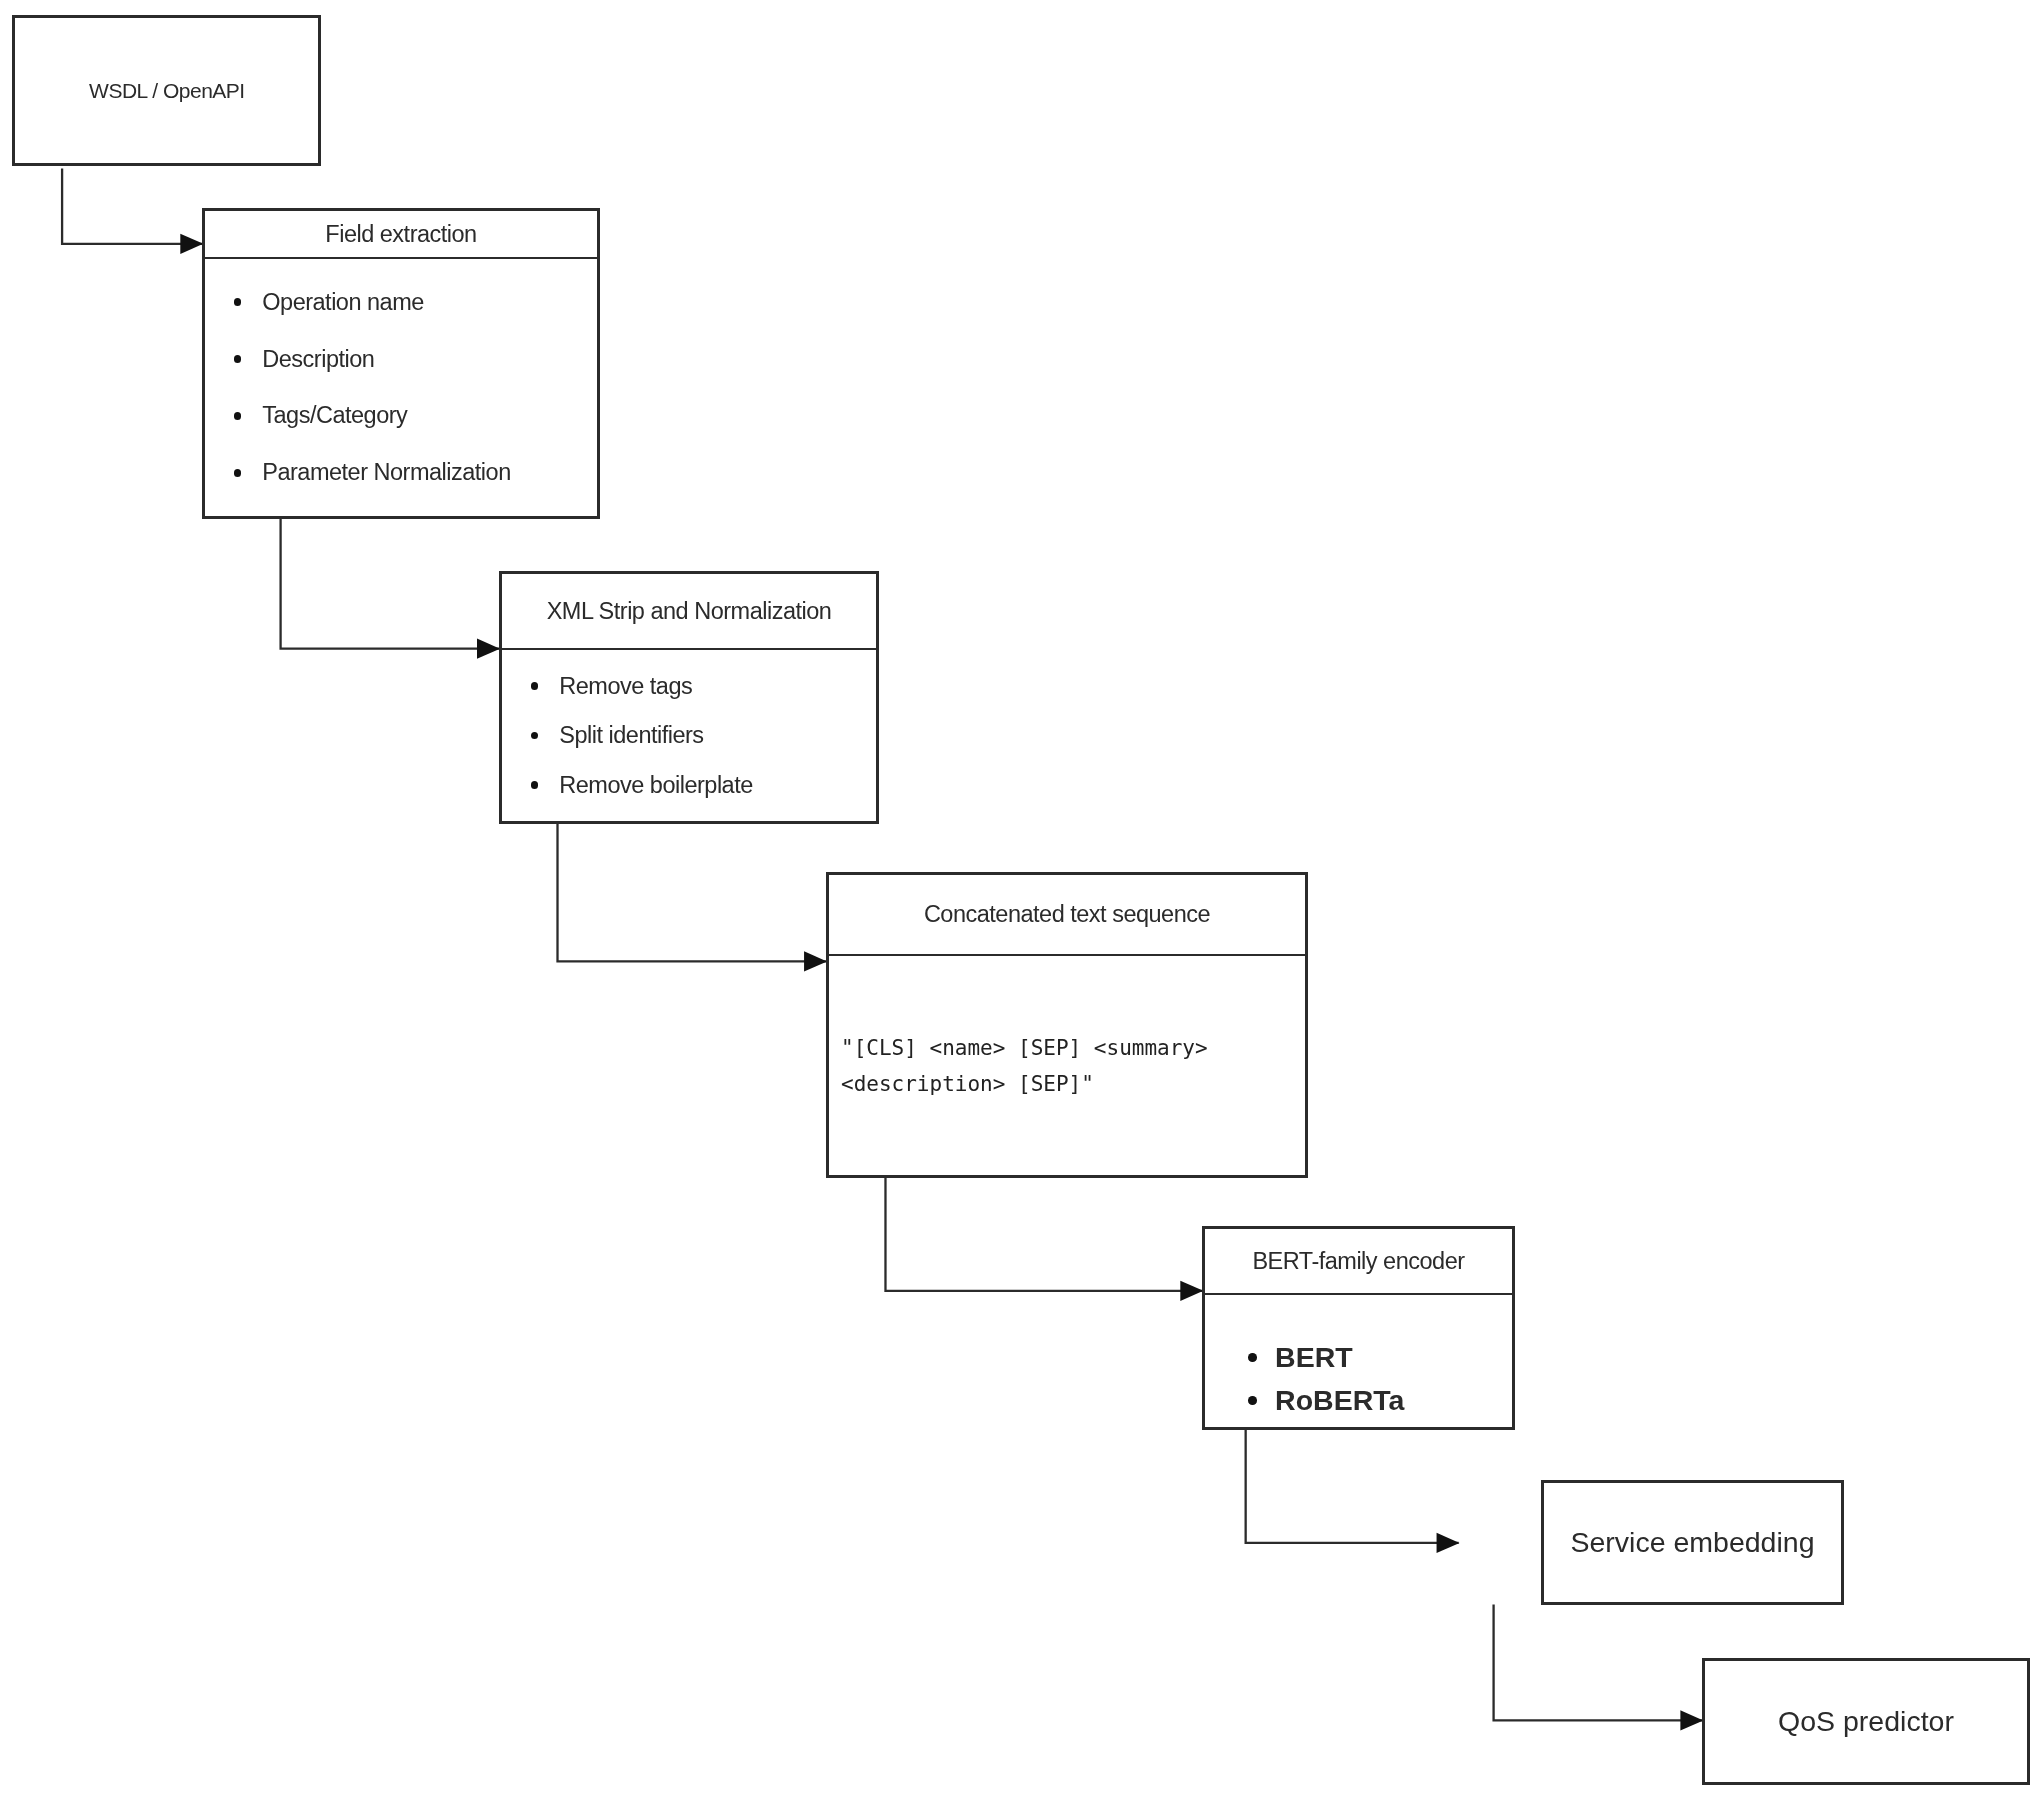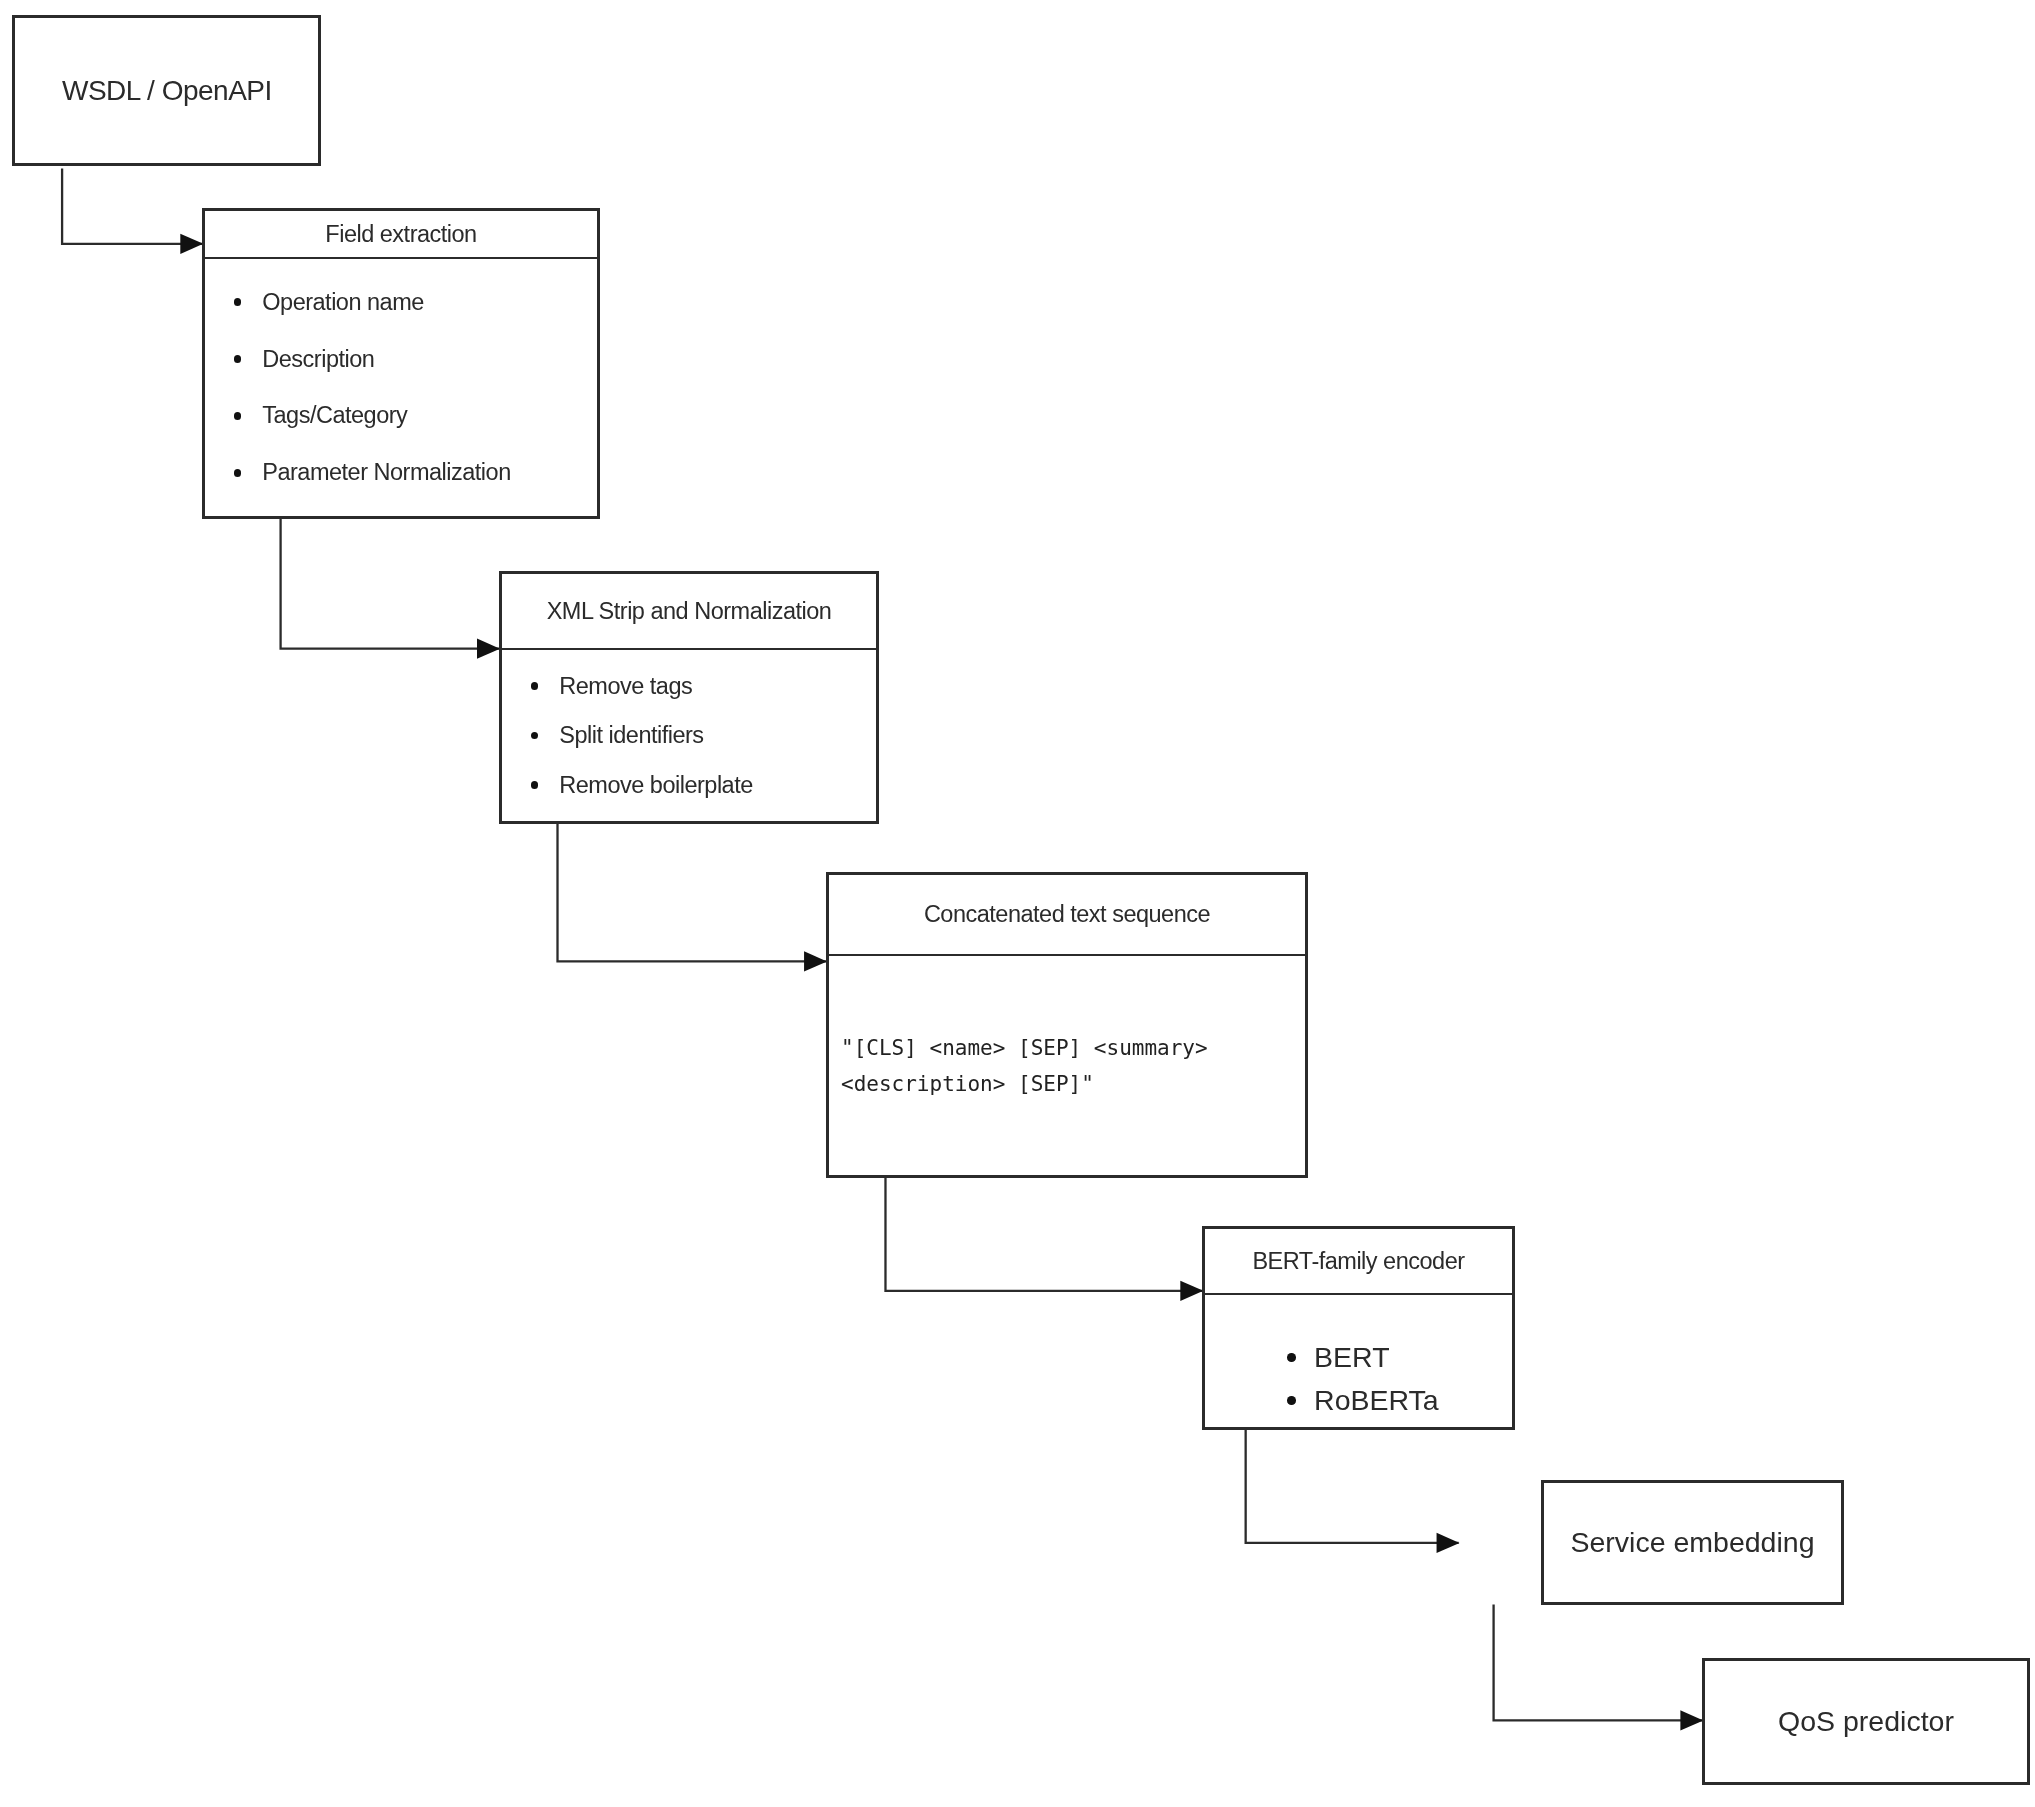--- a/index.html
+++ b/index.html
@@ -60,21 +60,21 @@
     flex: 0 0 auto;
     margin-right: 21px;
   }
   .bullet-label {
     font-size: 23.5px;
     letter-spacing: -0.5px;
     white-space: nowrap;
   }
   
   #box-wsdl { left: 12.4px; top: 15px; width: 309px; height: 151px; }
-  #box-wsdl .node-title { flex: 1 1 auto; font-size: 28px; }
+  #box-wsdl .node-title { flex: 1 1 auto; font-size: 21px; }
   
   #box-field { left: 202px; top: 208px; width: 398px; height: 311px; }
   #box-field .node-title { height: 46px; }
   
   #box-xml { left: 499px; top: 571px; width: 380px; height: 253px; }
   #box-xml .node-title { height: 74px; }
   
   #box-concat { left: 826px; top: 872px; width: 482px; height: 306px; }
   #box-concat .node-title { height: 79px; }
   #box-concat .node-body { justify-content: center; }
@@ -82,21 +82,21 @@
     font-family: "DejaVu Sans Mono", "Liberation Mono", monospace;
     font-size: 21px;
     line-height: 36px;
     white-space: pre-wrap;
     padding: 0 4.6px 0 12px;
     color: #222222;
   }
   
   #box-bert { left: 1202px; top: 1226px; width: 313px; height: 204px; gap: 36px; }
   #box-bert .node-title { height: 64px; }
-  #box-bert .bullet-row { padding-left: 82px; }
+  #box-bert .bullet-row { padding-left: 43px; font-weight: bold; }
   #box-bert .bullet-dot { width: 8.7px; height: 8.7px; margin-right: 18.4px; }
   #box-bert .bullet-label { font-size: 28.5px; letter-spacing: 0; }
   
   #box-embed { left: 1541px; top: 1480px; width: 303px; height: 125px; }
   #box-embed .node-title { flex: 1 1 auto; font-size: 28.5px; letter-spacing: 0; }
   
   #box-qos { left: 1702px; top: 1658px; width: 328px; height: 127px; }
   #box-qos .node-title { flex: 1 1 auto; font-size: 28.5px; letter-spacing: 0; }
 
   #connector-layer {

